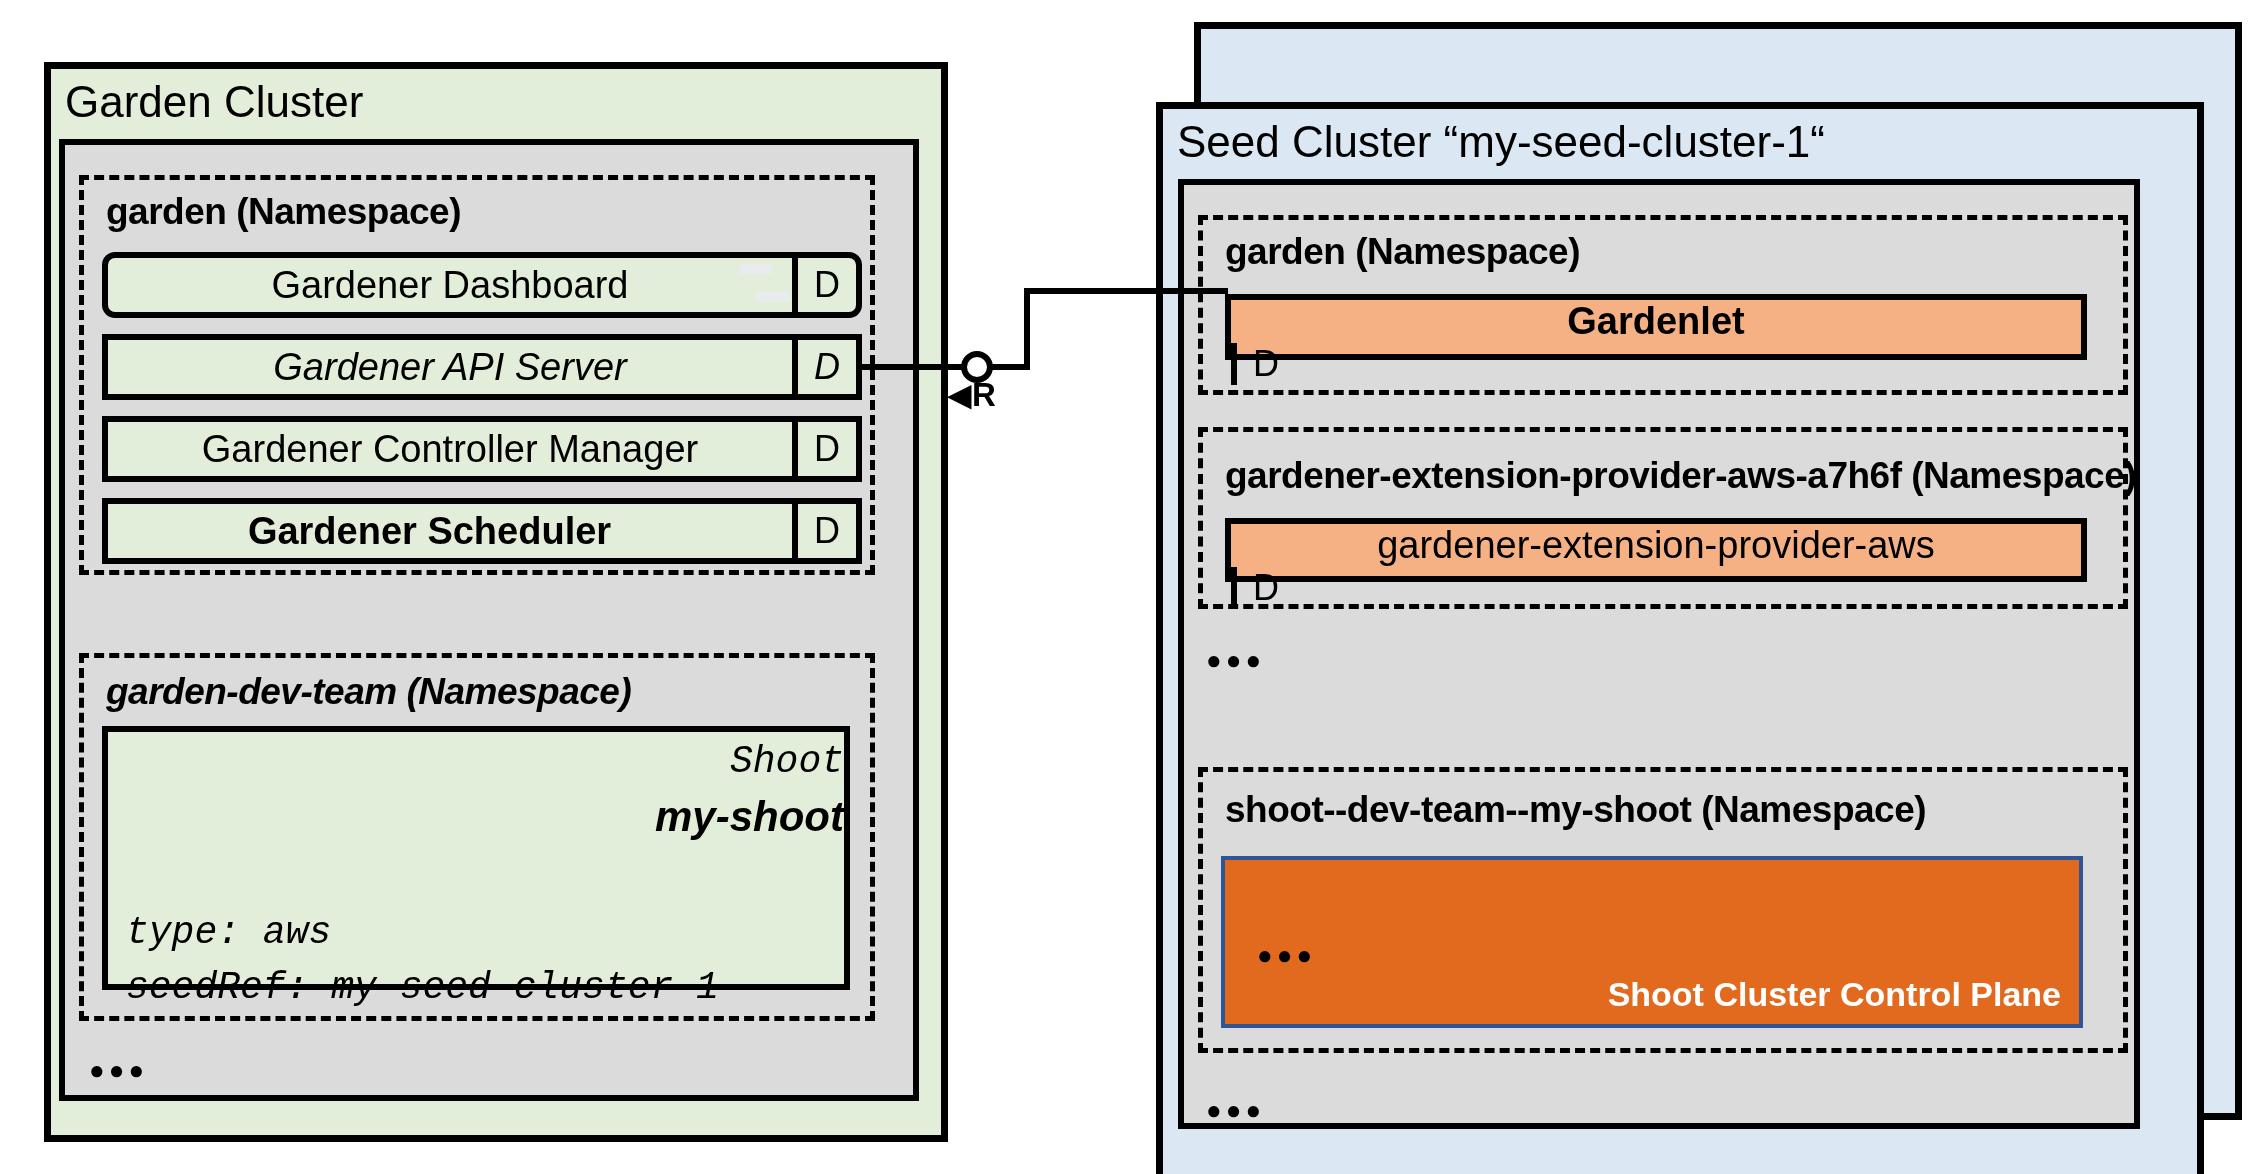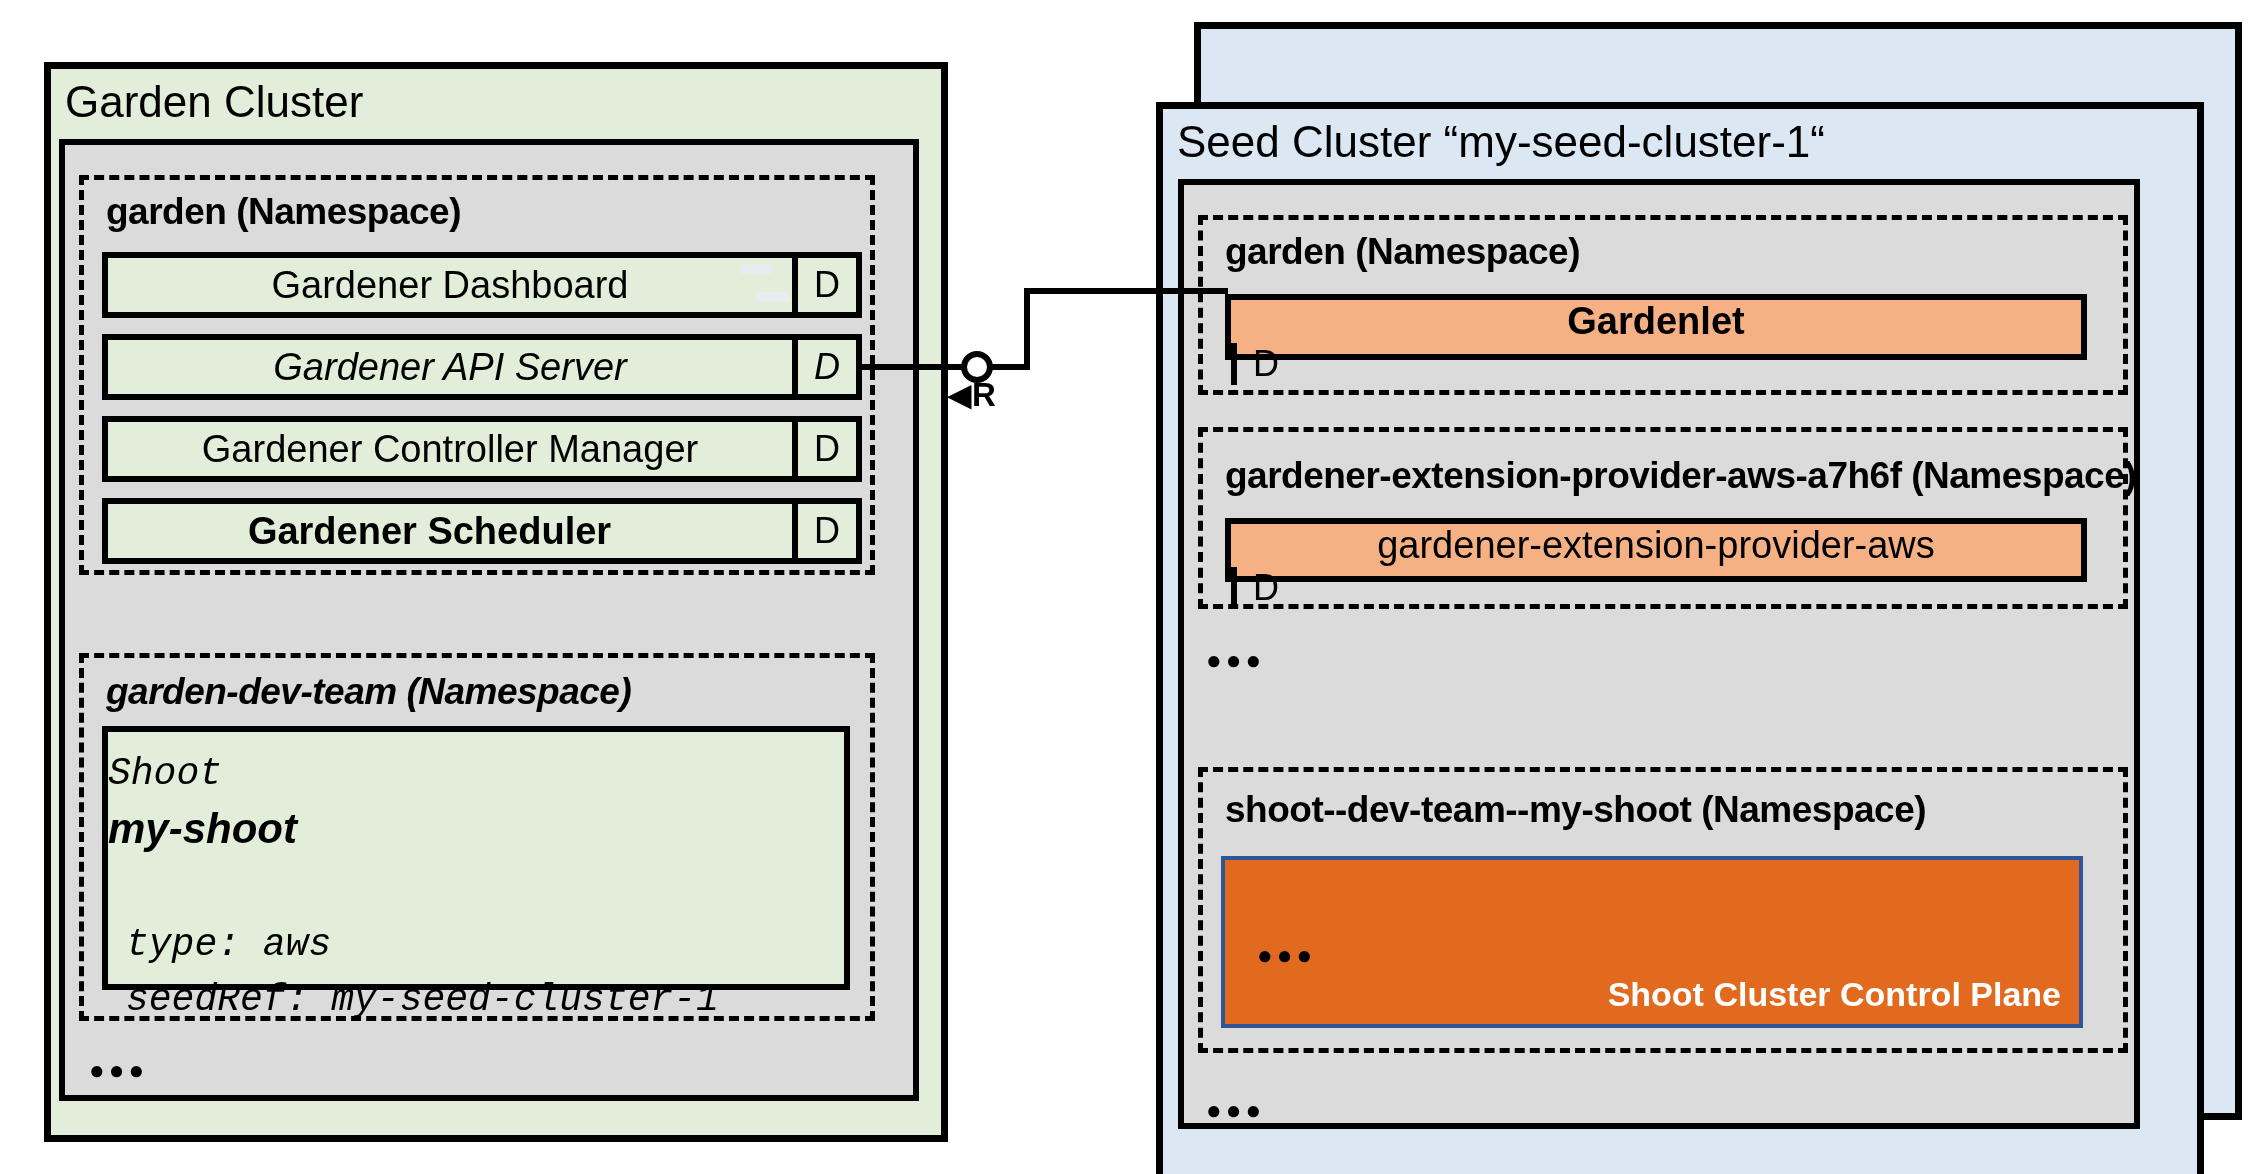--- a/index.html
+++ b/index.html
@@ -18,21 +18,21 @@
   .ns{position:absolute;border:5px dashed #000;}
   .ns-label{position:absolute;font-size:37px;font-weight:bold;letter-spacing:-0.5px;white-space:nowrap;line-height:1.1;}
   
   .row{position:absolute;height:66px;border:6px solid #000;display:flex;align-items:stretch;}
   .row.green-fill{background:#e2eed9;}
   .row.orange-fill{background:#f5b183;flex-direction:column;}
   .row-label{flex:1;display:flex;align-items:center;justify-content:center;font-size:38px;white-space:nowrap;}
   .row-label.bold{font-weight:bold;}
   .d-badge{width:64px;border-left:6px solid #000;display:flex;align-items:center;justify-content:center;font-size:36px;}
   
-  .shoot-box{position:absolute;background:#e2eed9;border:6px solid #000;display:flex;flex-direction:column;align-items:flex-start;padding-top:20px;}
+  .shoot-box{position:absolute;background:#e2eed9;border:6px solid #000;display:flex;flex-direction:column;align-items:flex-end;padding-top:8px;}
   .shoot-kind{font-family:"Liberation Mono",monospace;font-size:38px;}
   .shoot-name{font-size:42px;font-weight:bold;margin-top:10px;}
   .shoot-spec{align-self:stretch;margin-top:64px;padding-left:18px;font-family:"Liberation Mono",monospace;font-size:38px;line-height:1.45;text-align:left;}
   
   .dots{position:absolute;font-size:26px;font-weight:bold;letter-spacing:4px;line-height:1;color:#000;}
   
   .control-plane{position:absolute;background:#e26a1e;border:4px solid #2f5597;}
   .control-plane .dots{color:#000;}
   .cp-caption{position:absolute;right:18px;bottom:10px;color:#ffffff;font-size:34px;font-weight:bold;white-space:nowrap;}
   
@@ -52,21 +52,21 @@
 <div class="canvas">
 
   <div class="cluster green" style="left:44px;top:62px;width:904px;height:1080px;">
     <div class="cluster-title">Garden Cluster</div>
 
     <div class="panel" style="left:8px;top:70px;width:860px;height:962px;">
 
       <div class="ns" style="left:14px;top:30px;width:796px;height:400px;">
         <div class="ns-label" style="left:22px;top:12px;">garden (Namespace)</div>
 
-        <div class="row green-fill" style="left:18px;top:72px;width:760px;">
+        <div class="row green-fill" style="left:18px;top:72px;width:760px;border-radius:13px;">
           <div class="row-label">Gardener Dashboard</div>
           <div class="d-badge">D</div>
         </div>
 
         <div class="artifact" style="left:656px;top:84px;width:32px;height:10px;"></div>
         <div class="artifact" style="left:672px;top:112px;width:34px;height:10px;"></div>
 
         <div class="row green-fill" style="left:18px;top:154px;width:760px;font-style:italic;">
           <div class="row-label">Gardener API Server</div>
           <div class="d-badge">D</div>

